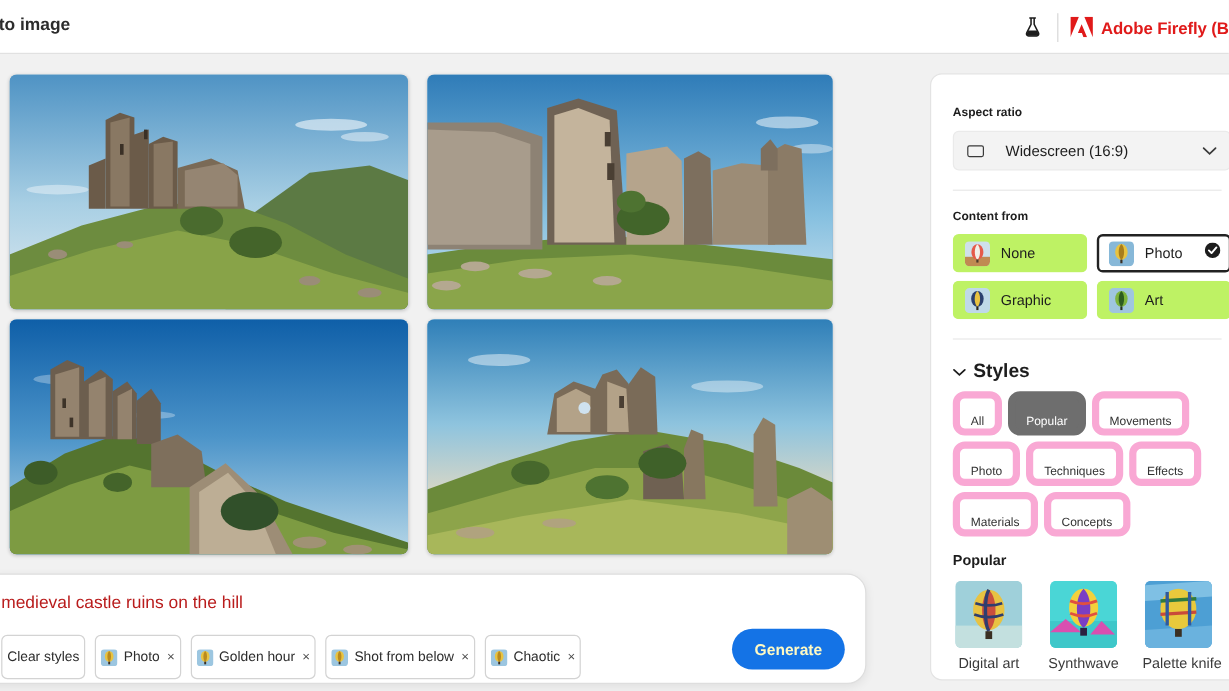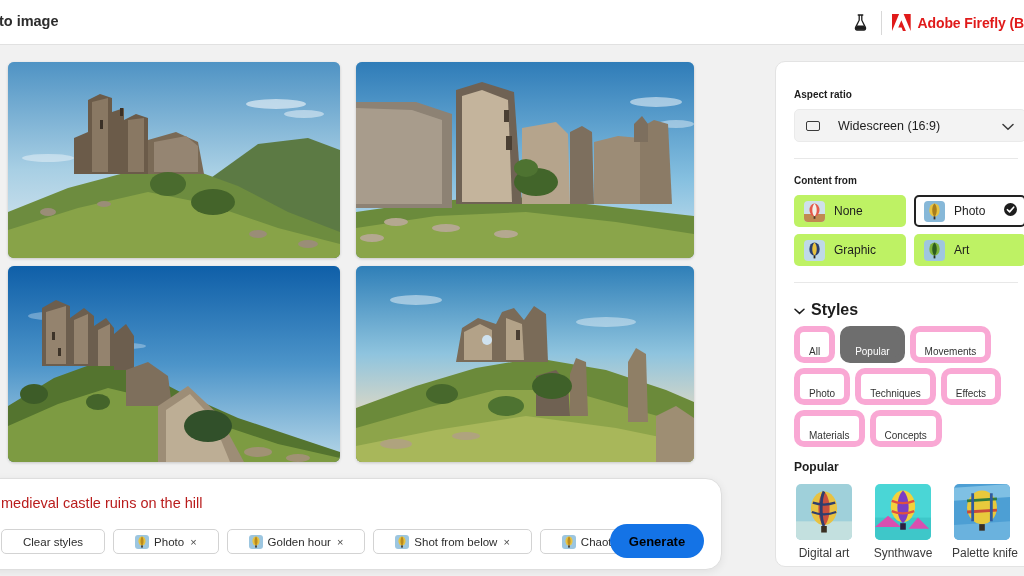--- a/index.html
+++ b/index.html
@@ -67,40 +67,40 @@
   #prompt-text {
     position: absolute; left: 18px; top: 16px;
     font-size: 14.5px; color: #b91c1c;
     white-space: nowrap;
   }
   #chip-row {
     position: absolute; left: 18px; top: 50px;
     display: flex; align-items: center; gap: 8px;
   }
   .chip {
-    height: 25px; display: flex; align-items: center; gap: 5px;
-    padding: 0 21px;
+    height: 37px; display: flex; align-items: center; gap: 5px;
+    padding: 0 4px;
     background: #ffffff;
     border: 1px solid #d3d3d3;
     border-radius: 5px;
     font-size: 11.5px; color: #2c2c2c;
     white-space: nowrap;
   }
   .chip-thumb {
     width: 14px; height: 14px; border-radius: 3px; flex: 0 0 14px;
     overflow: hidden;
   }
   .chip-thumb svg { display:block; width:100%; height:100%; }
   .chip-x { font-size: 11px; color: #4a4a4a; margin-left: 1px; }
   #generate-btn {
     position: absolute; right: 17px; top: 45px;
     width: 94px; height: 34px;
     background: #1473e6;
     border: none; border-radius: 17px;
-    color: #000000; font-size: 13px; font-weight: 700;
+    color: #fef9c3; font-size: 13px; font-weight: 700;
     font-family: "Liberation Sans", sans-serif;
     cursor: pointer;
     display: flex; align-items: center; justify-content: center;
   }
 
   
   #side-panel {
     position: absolute; left: 775px; top: 61px;
     width: 262px; height: 506px;
     background: #ffffff;

